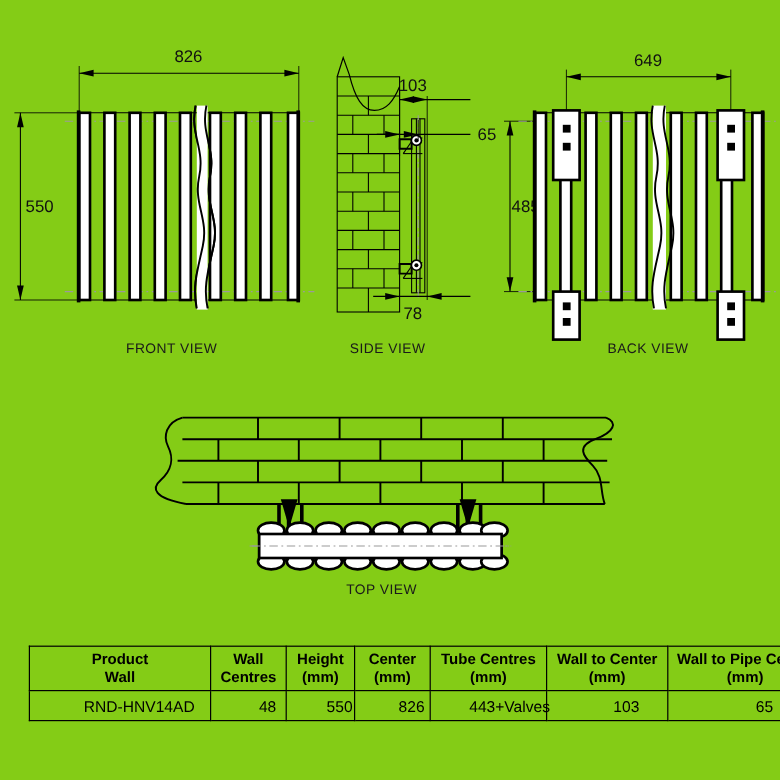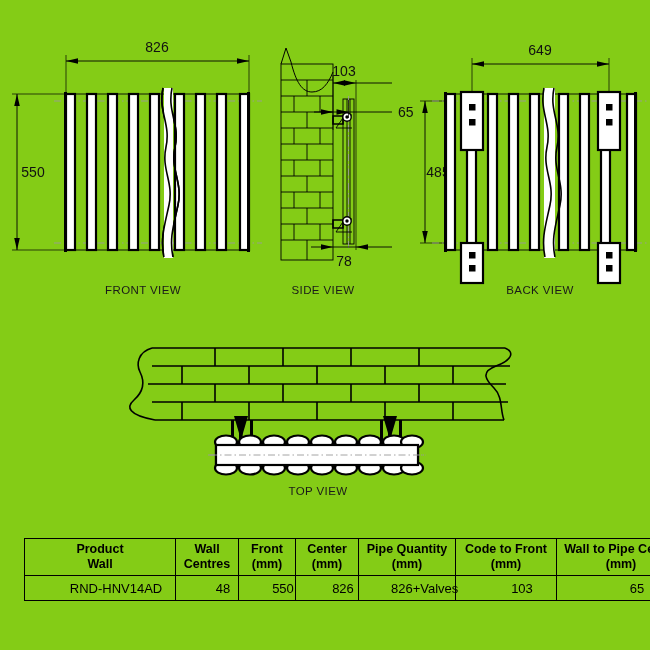--- a/index.html
+++ b/index.html
@@ -394,48 +394,48 @@
         <tr>
           <th style="width:150px">
             <span>Product</span>
             <span>Wall</span>
           </th>
           <th style="width:62px">
             <span>Wall</span>
             <span>Centres</span>
           </th>
           <th style="width:56px">
-            <span>Front</span>
+            <span>Height</span>
             <span>(mm)</span>
           </th>
           <th style="width:62px">
             <span>Center</span>
             <span>(mm)</span>
           </th>
           <th style="width:96px">
-            <span>Pipe Quantity</span>
+            <span>Tube Centres</span>
             <span>(mm)</span>
           </th>
           <th style="width:100px">
-            <span>Code to Front</span>
+            <span>Wall to Center</span>
             <span>(mm)</span>
           </th>
           <th style="width:128px">
             <span>Wall to Pipe Center</span>
             <span>(mm)</span>
           </th>
         </tr>
       </thead>
       <tbody>
         <tr>
           <td>RND-HNV14AD</td>
           <td>48</td>
           <td>550</td>
           <td>826</td>
-          <td>826+Valves</td>
+          <td>443+Valves</td>
           <td>103</td>
           <td>65</td>
         </tr>
       </tbody>
     </table>
   </div>
 
 </div>
 
 </body></html>

